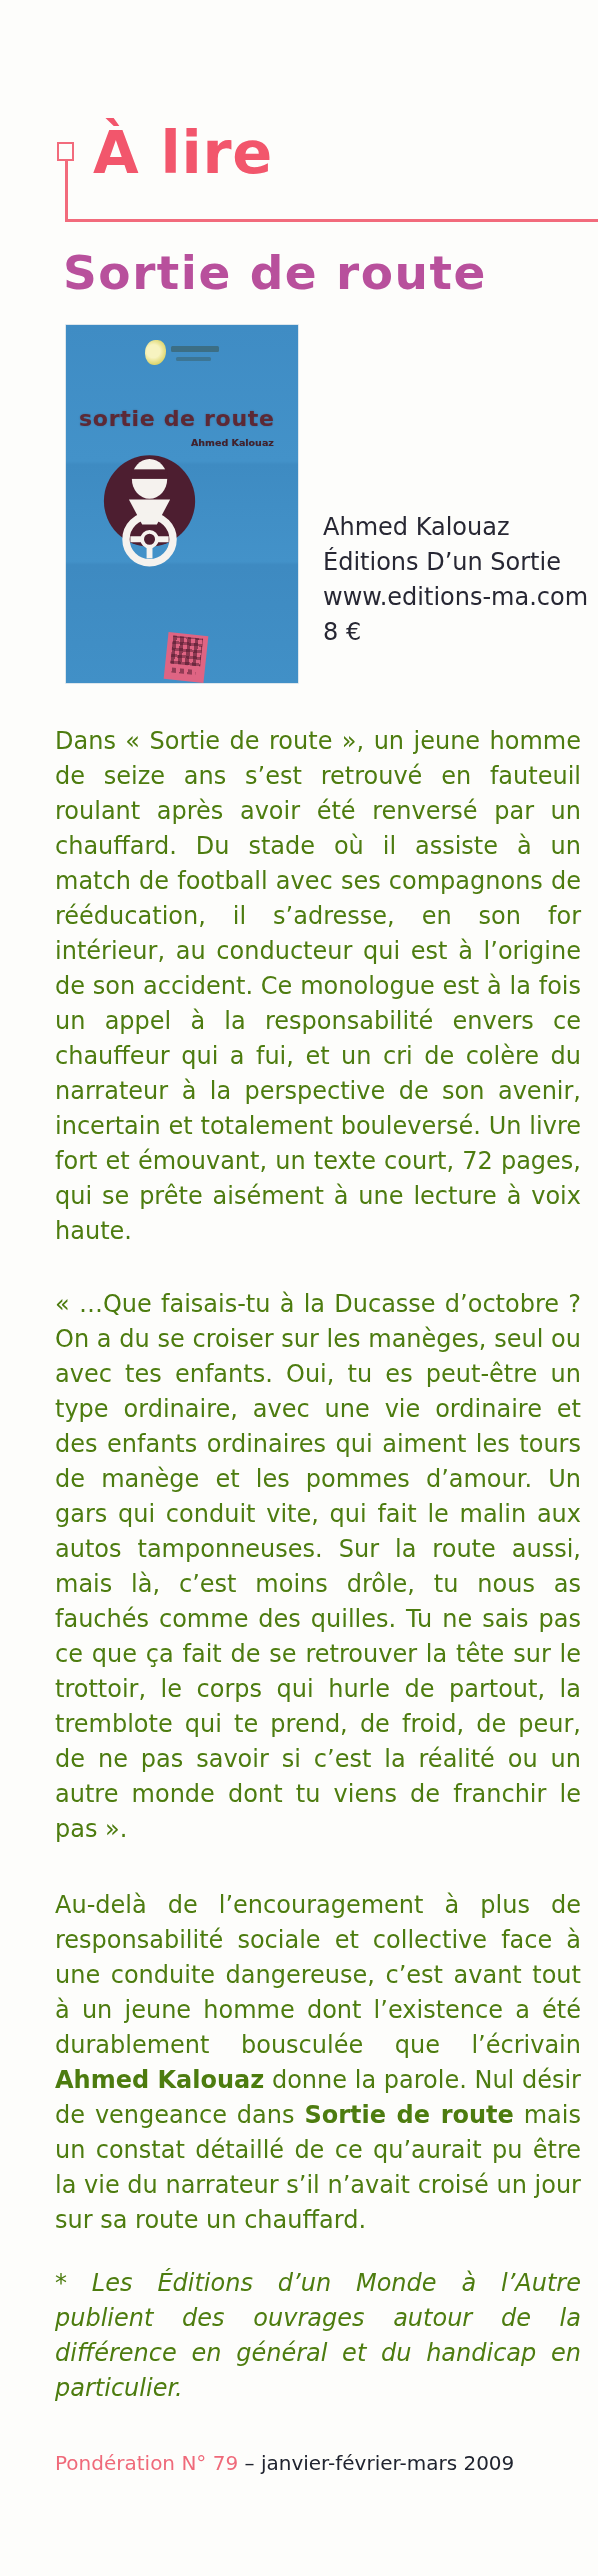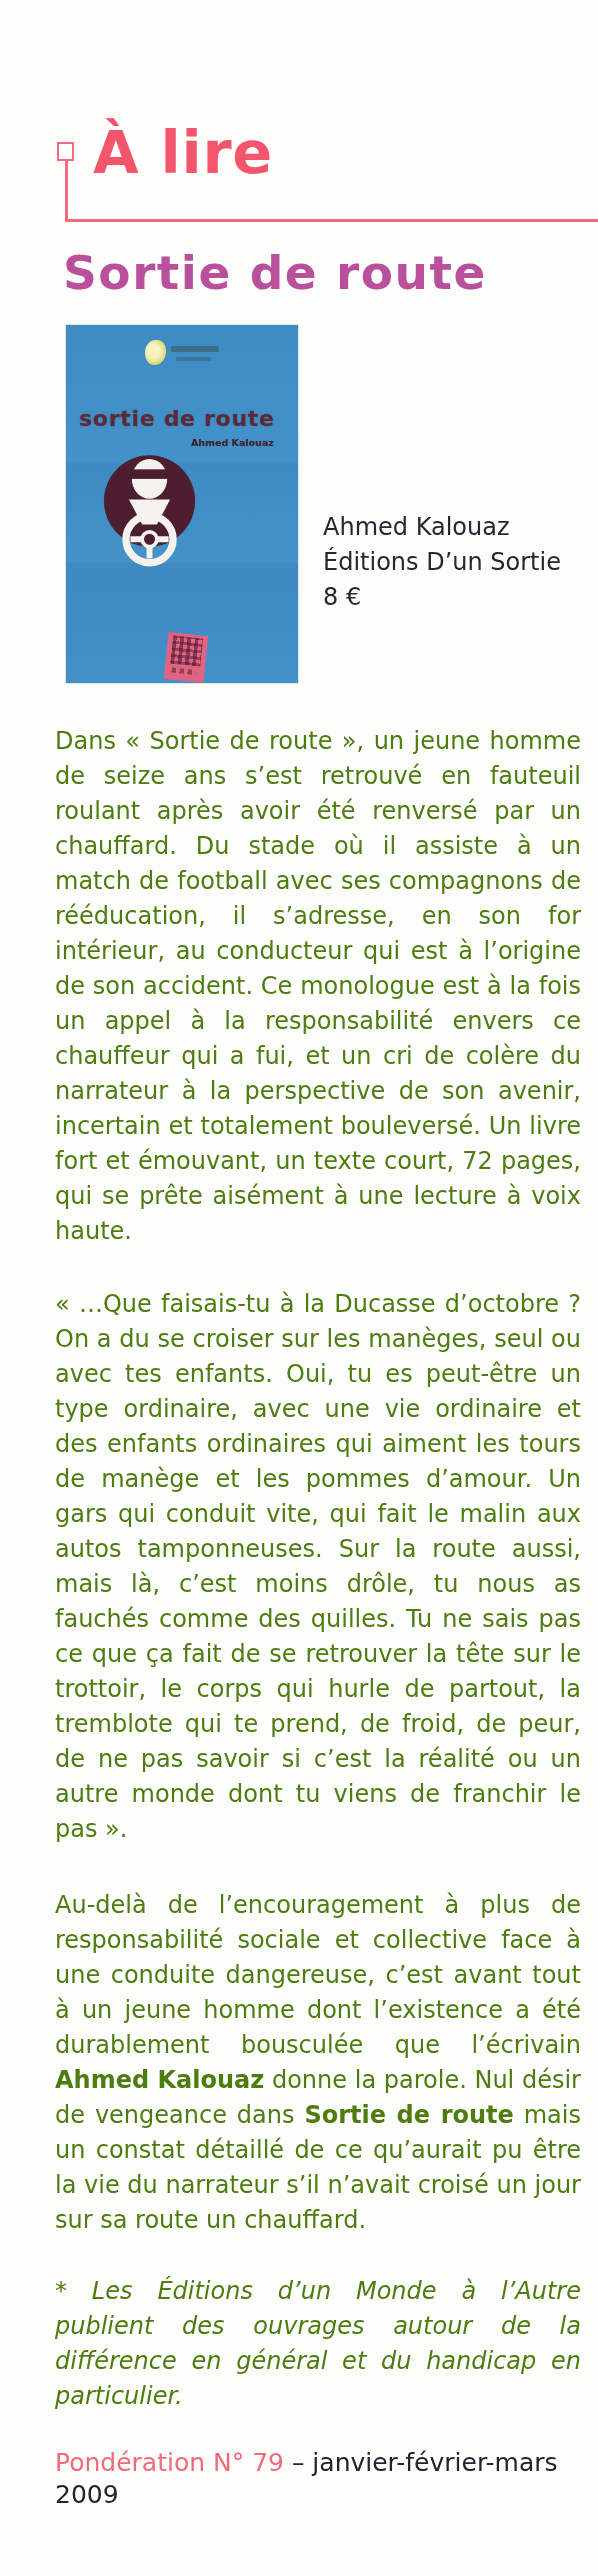--- a/index.html
+++ b/index.html
@@ -77,25 +77,25 @@
 
   
   .body {
     position:absolute; left:55px; width:526px; margin:0;
     font-size:24px; line-height:35px; color:#4d7c0f;
     text-align:justify;
   }
   .p1       { top:724px; }
   .quote    { top:1287px; }
   .p3       { top:1888px; }
-  .footnote { top:2266px; font-style:italic;margin-top:8px; }
+  .footnote { top:2266px; font-style:italic; }
   .b        { font-weight:bold; }
 
   
-  .footer  { position:absolute; left:55px; top:2447px; font-size:25px; line-height:32px; }
+  .footer  { position:absolute; left:55px; top:2447px; font-size:20px; line-height:32px; }
   .journal { color:#ef6a7a; }
   .issue   { color:#20242f; }
 </style>
 </head>
 <body>
 
 <div class="page">
 
   <div class="marker"></div>
   <div class="vline"></div>
@@ -122,20 +122,21 @@
     </svg>
     <div class="stamp">
       <div class="stamp-pattern"></div>
       <div class="stamp-line"></div>
     </div>
   </div>
 
   <div class="book-info">
     <div>Ahmed Kalouaz</div>
     <div>Éditions D’un Sortie</div>
+    <div>www.editions-ma.com</div>
     <div>8 €</div>
   </div>
 
   <p class="body p1">Dans « Sortie de route », un jeune homme de seize ans s’est retrouvé en fauteuil roulant après avoir été renversé par un chauffard. Du stade où il assiste à un match de football avec ses compagnons de rééducation, il s’adresse, en son for intérieur, au conducteur qui est à l’origine de son accident. Ce monologue est à la fois un appel à la responsabilité envers ce chauffeur qui a fui, et un cri de colère du narrateur à la perspective de son avenir, incertain et totalement bouleversé. Un livre fort et émouvant, un texte court, 72 pages, qui se prête aisément à une lecture à voix haute.</p>
 
   <p class="body quote">« …Que faisais-tu à la Ducasse d’octobre ? On a du se croiser sur les manèges, seul ou avec tes enfants. Oui, tu es peut-être un type ordinaire, avec une vie ordinaire et des enfants ordinaires qui aiment les tours de manège et les pommes d’amour. Un gars qui conduit vite, qui fait le malin aux autos tamponneuses. Sur la route aussi, mais là, c’est moins drôle, tu nous as fauchés comme des quilles. Tu ne sais pas ce que ça fait de se retrouver la tête sur le trottoir, le corps qui hurle de partout, la tremblote qui te prend, de froid, de peur, de ne pas savoir si c’est la réalité ou un autre monde dont tu viens de franchir le pas ».</p>
 
   <p class="body p3"><span>Au-delà de l’encouragement à plus de responsabilité sociale et collective face à une conduite dangereuse, c’est avant tout à un jeune homme dont l’existence a été durablement bousculée que l’écrivain </span><span class="b">Ahmed Kalouaz</span><span> donne la parole. Nul désir de vengeance dans </span><span class="b">Sortie de route</span><span> mais un constat détaillé de ce qu’aurait pu être la vie du narrateur s’il n’avait croisé un jour sur sa route un chauffard.</span></p>
 
   <p class="body footnote">* Les Éditions d’un Monde à l’Autre publient des ouvrages autour de la différence en général et du handicap en particulier.</p>

